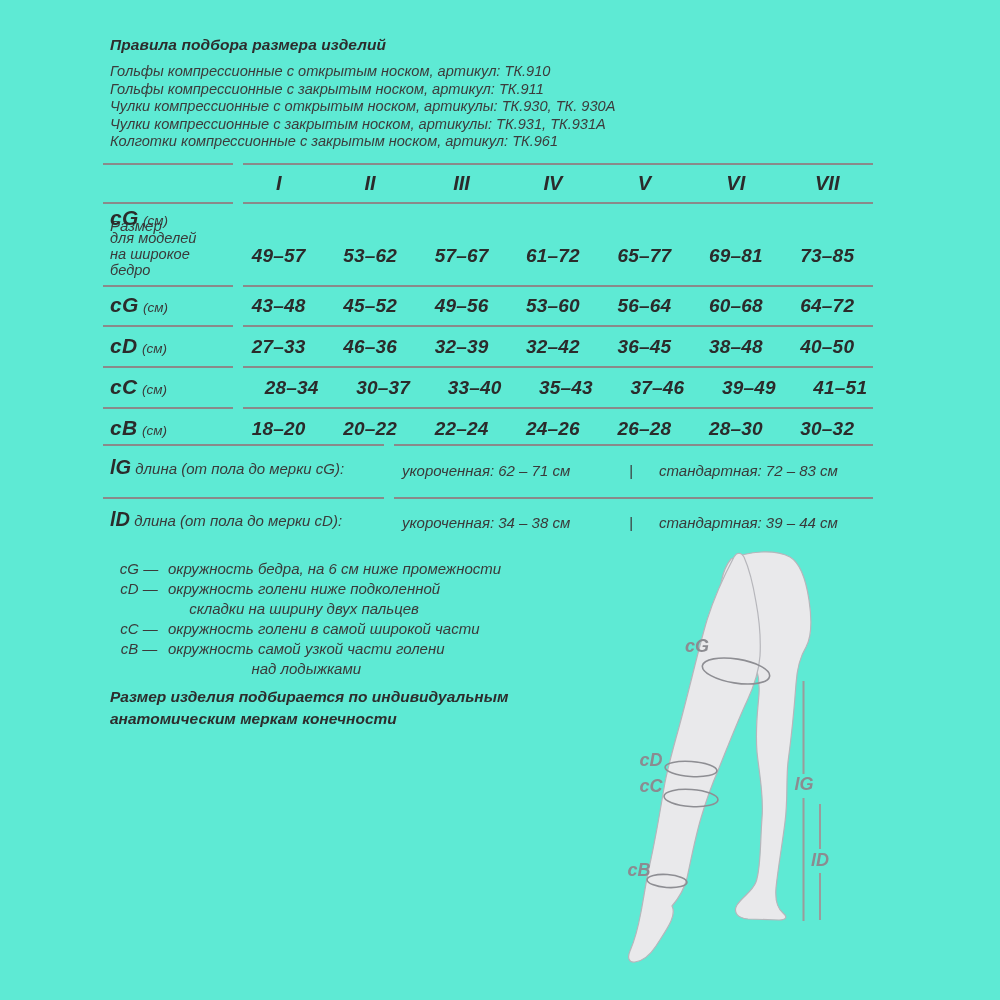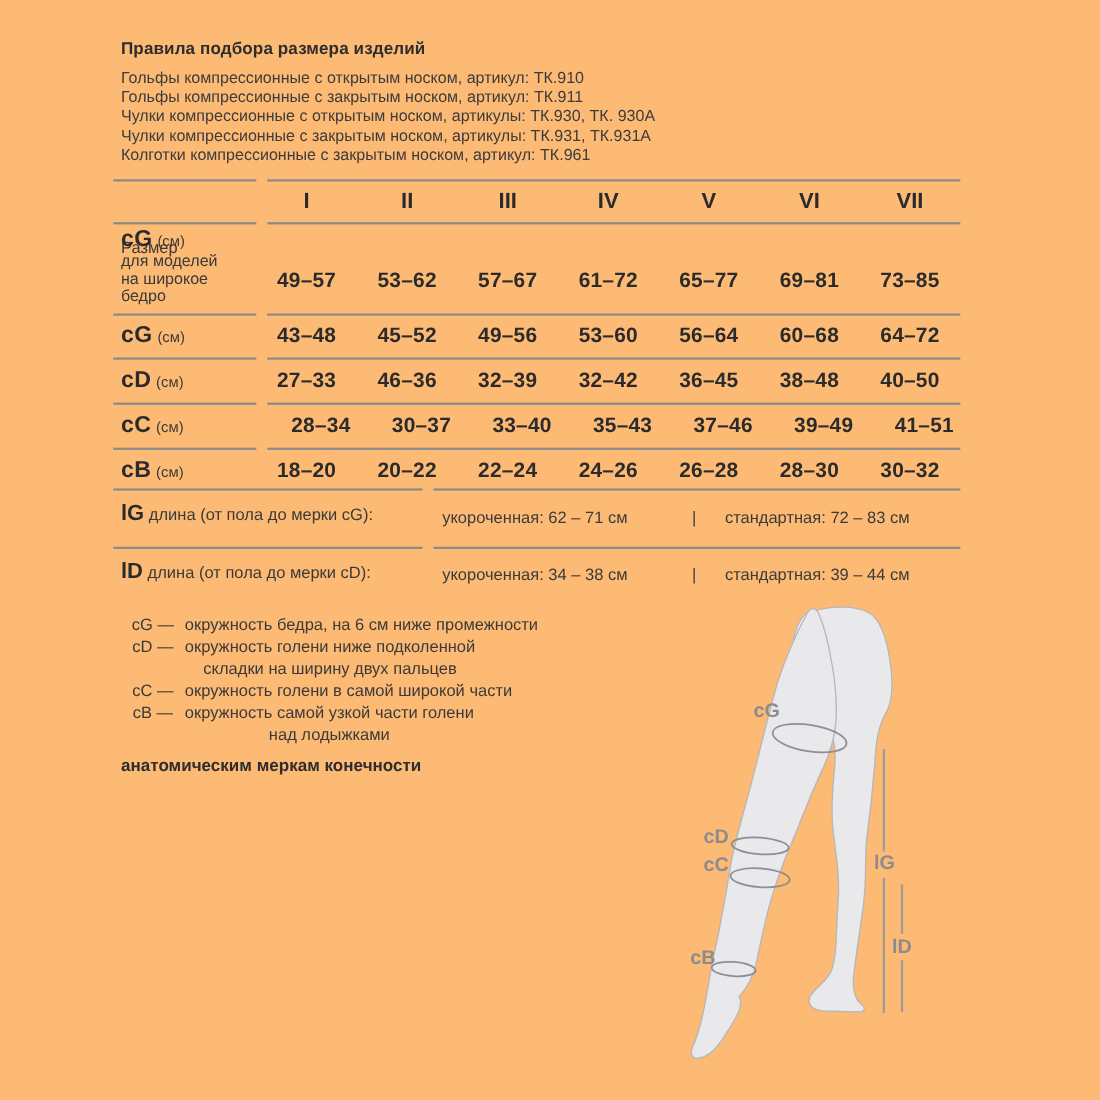--- a/index.html
+++ b/index.html
@@ -1,18 +1,18 @@
 <!DOCTYPE html>
 <html><head>
 <meta charset="utf-8">
 <style>
   html,body{margin:0;padding:0;background:#ffffff;}
   #canvas{
-    position:relative;width:1000px;height:1000px;background:#fdba74;
-    font-family:"Liberation Sans","DejaVu Sans",sans-serif;color:#3a3a3a;overflow:hidden;
+    position:relative;width:1000px;height:1000px;background:#5eead4;
+    font-family:"Liberation Sans","DejaVu Sans",sans-serif;color:#3a3a3a;overflow:hidden;font-style:italic;
   }
   .abs{position:absolute;}
   .title{font-size:15.5px;font-weight:bold;color:#2d2d2d;letter-spacing:0.1px;}
   .products div{font-size:14.6px;line-height:17.6px;color:#3c3c3c;white-space:nowrap;}
   .rule{position:absolute;height:2px;background:#8a8a8a;}
   .hdr-label{font-size:15px;color:#3a3a3a;margin-top:39px;}
   .cols{display:flex;width:640px;}
   .cols span{flex:1;text-align:center;font-weight:bold;font-size:20px;color:#2b2b2b;}
   .vals{display:flex;width:640px;}
   .vals span{flex:1;text-align:center;font-weight:bold;font-size:19px;color:#2b2b2b;letter-spacing:0.2px;white-space:nowrap;}
@@ -183,20 +183,21 @@
     <div class="legend-row">
       <span class="legend-key">cB —</span>
       <div>
         <div>окружность самой узкой части голени</div>
         <div>над лодыжками</div>
       </div>
     </div>
   </div>
 
   <div class="abs legend-note" style="left:110px;top:686px;">
+    <div>Размер изделия подбирается по индивидуальным</div>
     <div>анатомическим меркам конечности</div>
   </div>
 
   <svg class="abs" style="left:590px;top:540px;" width="340" height="460" viewBox="590 540 340 460">
 
     <path fill="#e9e9eb" stroke="#b6b6bb" stroke-width="1.2" d="M 731 559
          C 748 551 775 549 790 557
          C 800 563 806 580 809 600
          C 812 620 812 636 806 647
          C 800 657 797 668 796 684

